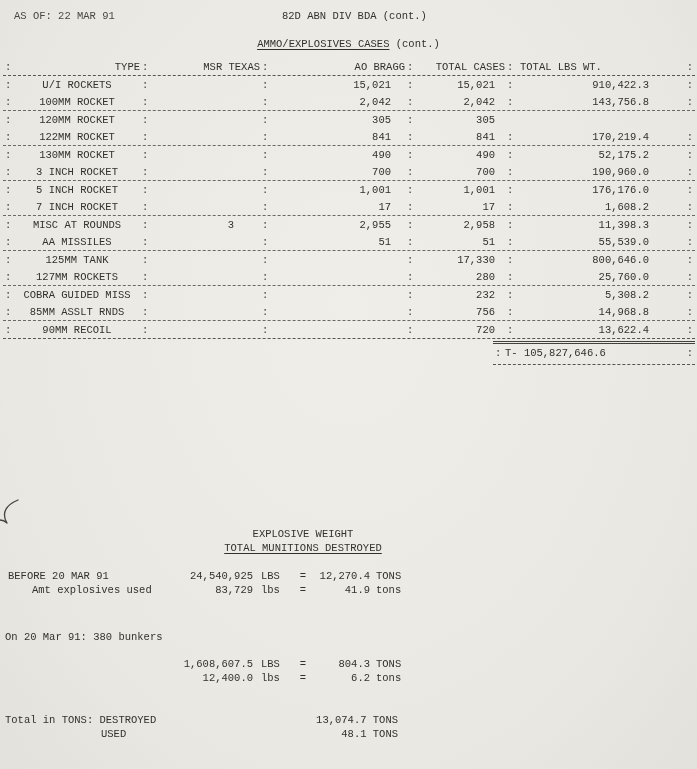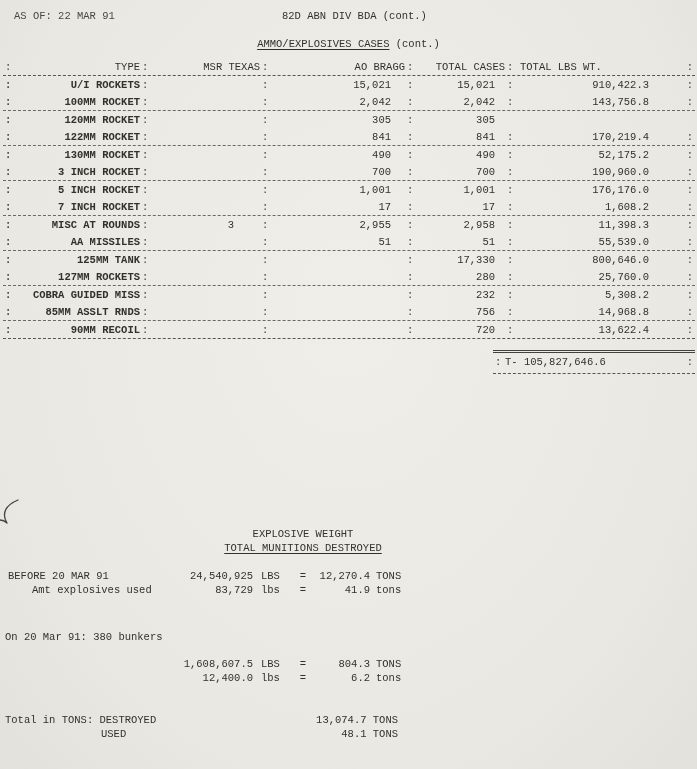--- a/index.html
+++ b/index.html
@@ -28,32 +28,32 @@
   .thead { border-bottom: 1px dashed #57554e; }
   .cell {
     position: relative;
     line-height: 13px;
     padding-top: 2.5px; padding-bottom: 1.5px;
     white-space: nowrap;
   }
   .cell::before { content: ":"; position: absolute; left: 2px; top: 2.5px; color: #44423c; }
   .c-lbs::after { content: ":"; position: absolute; right: 2px; top: 2.5px; color: #44423c; }
   .hcell { text-align: right; padding-left: 11px; }
-  .c-type { text-align: right; padding-left: 11px; font-weight: bold; }
+  .c-type { text-align: center; padding-left: 11px; }
   .c-msr   { text-align: right; padding-right: 26px; }
   .c-ao    { text-align: right; padding-right: 14px; }
   .c-cases { text-align: right; padding-right: 10px; }
   .c-lbs   { text-align: right; padding-right: 46px; }
   .trow.pair-end { border-bottom: 1px dashed #6b6962; }
   .trow.last { border-bottom: 1px dashed #57554e; }
 
   .grand-total-box {
     margin-left: auto;
     width: 190px;
-    margin-top: 11px;
+    margin-top: 2px;
     border-top: 3px double #44423c;
     border-bottom: 1px dashed #57554e;
     position: relative;
     line-height: 13px;
     padding: 3px 0 4px 12px;
     white-space: nowrap;
   }
   .grand-total-box::before { content: ":"; position: absolute; left: 2px; top: 3px; color: #44423c; }
   .grand-total-box::after  { content: ":"; position: absolute; right: 2px; top: 3px; color: #44423c; }
 

